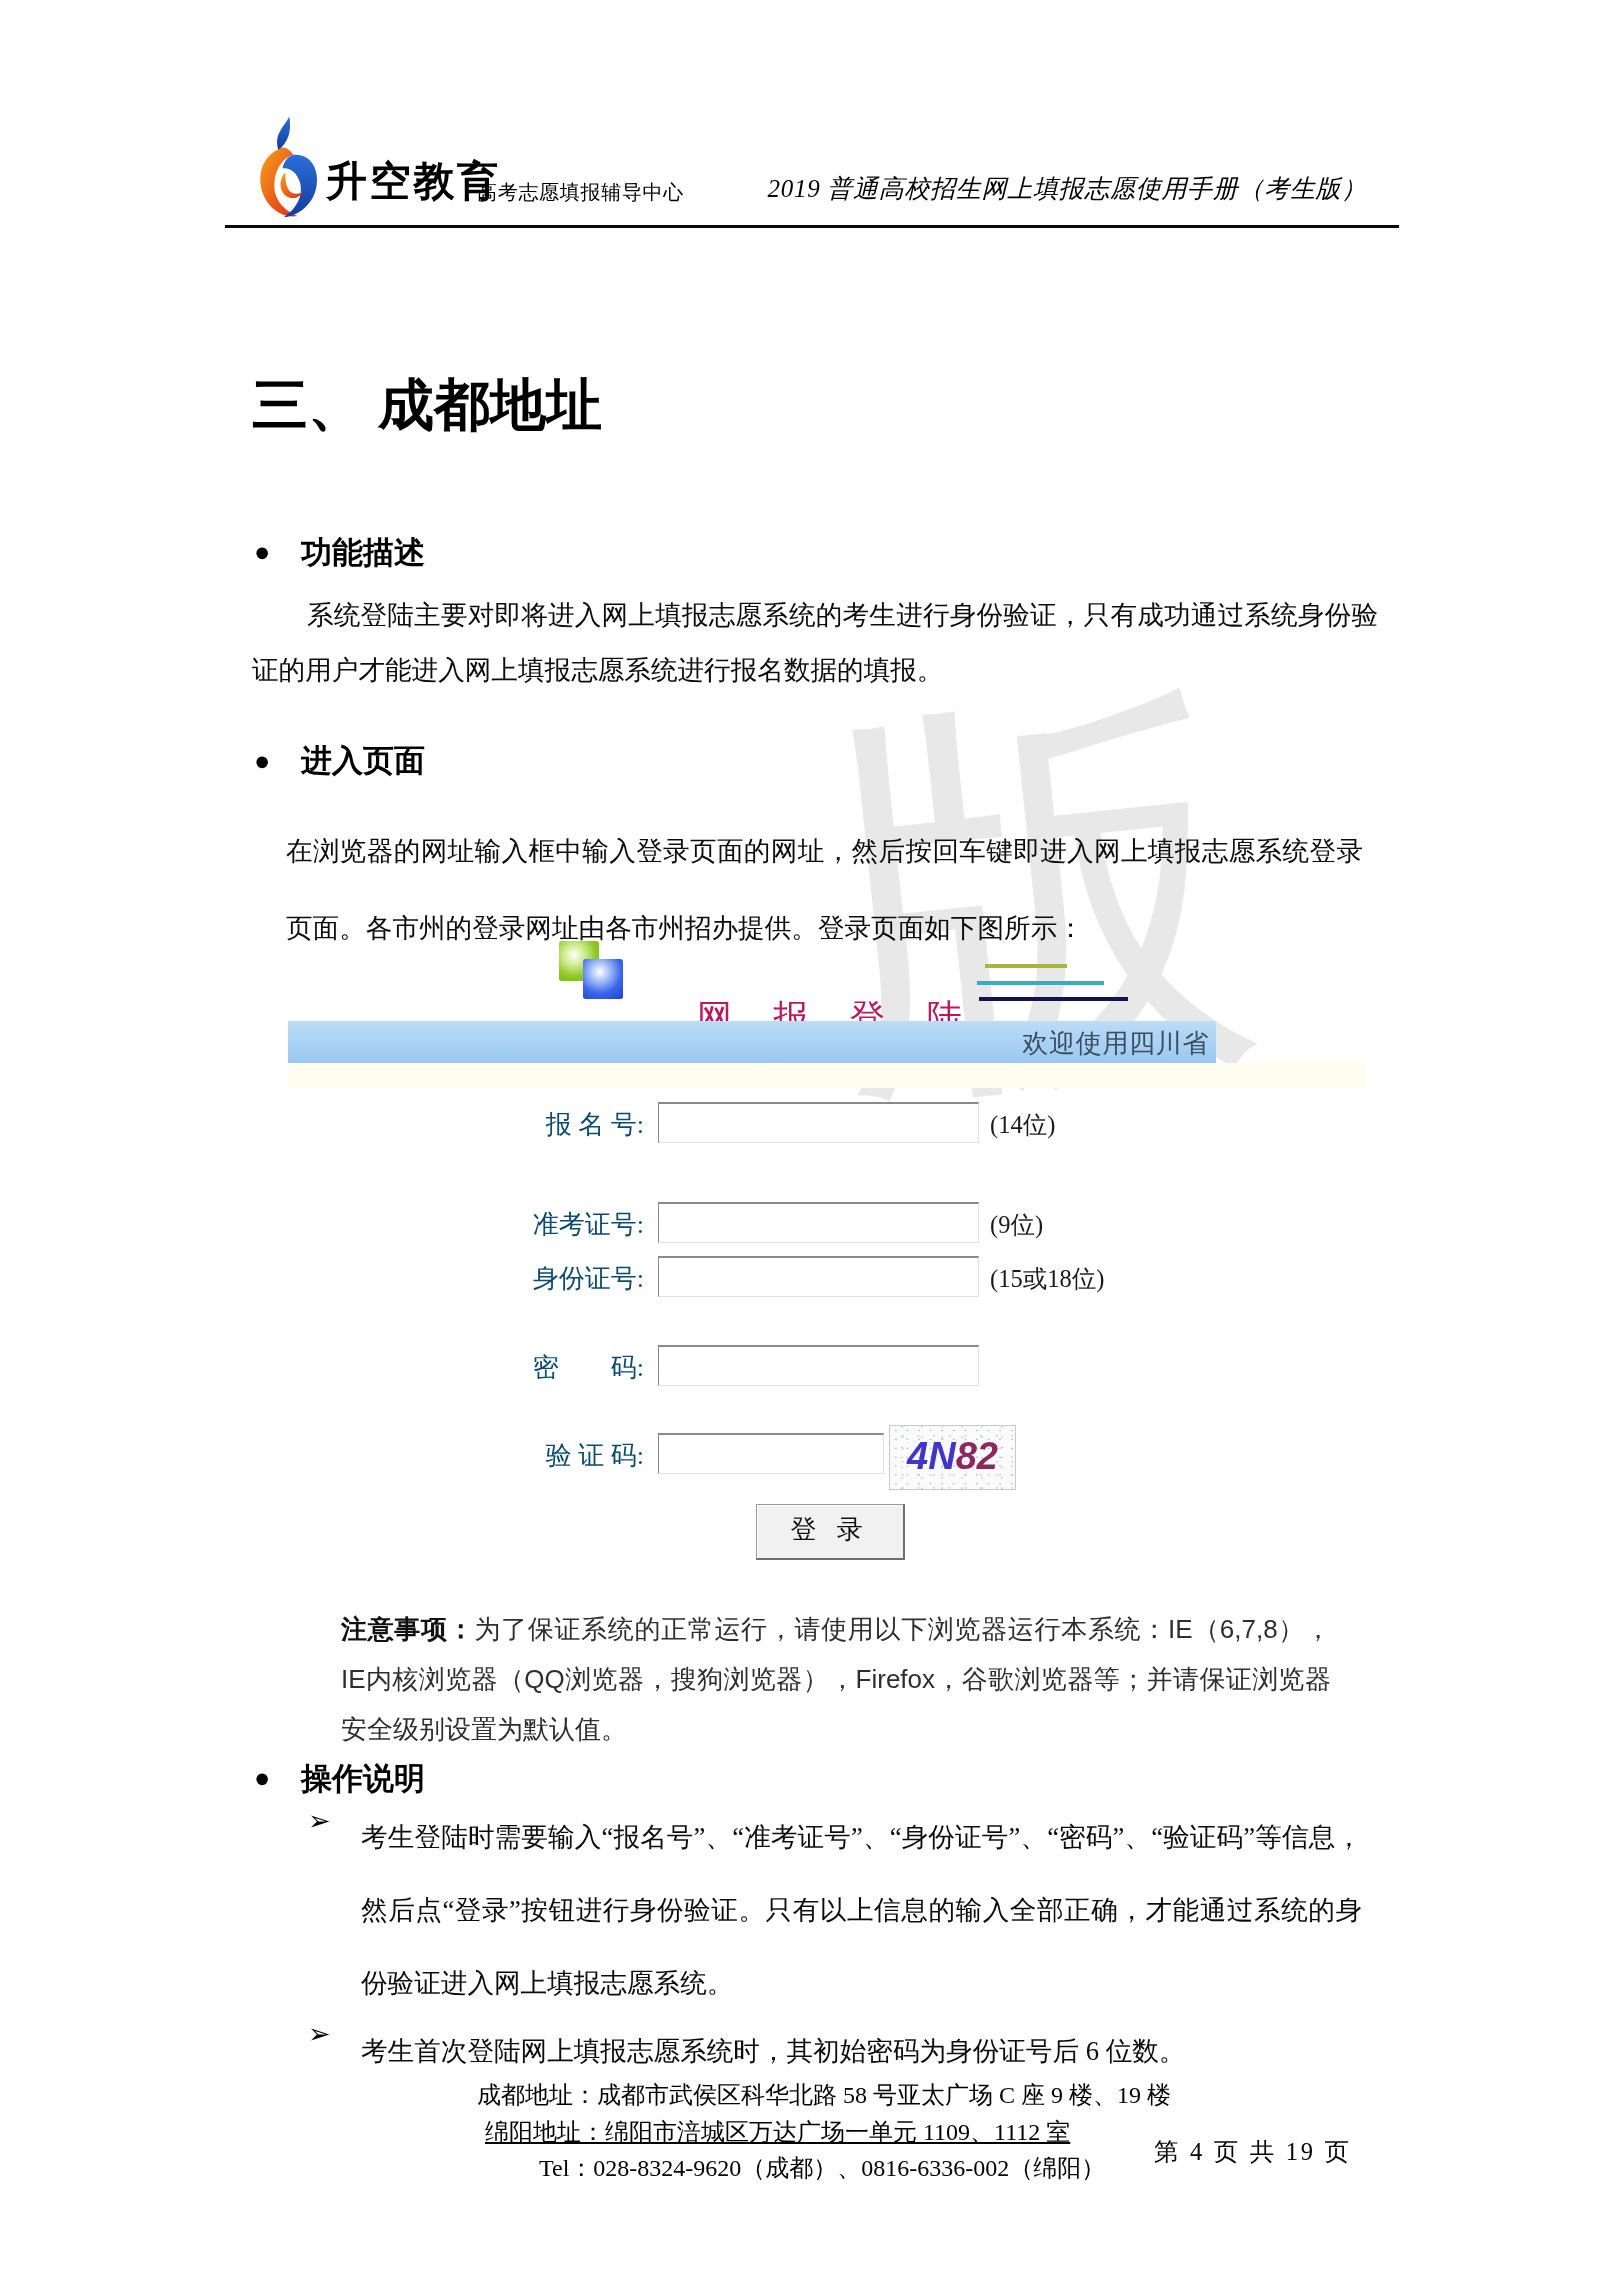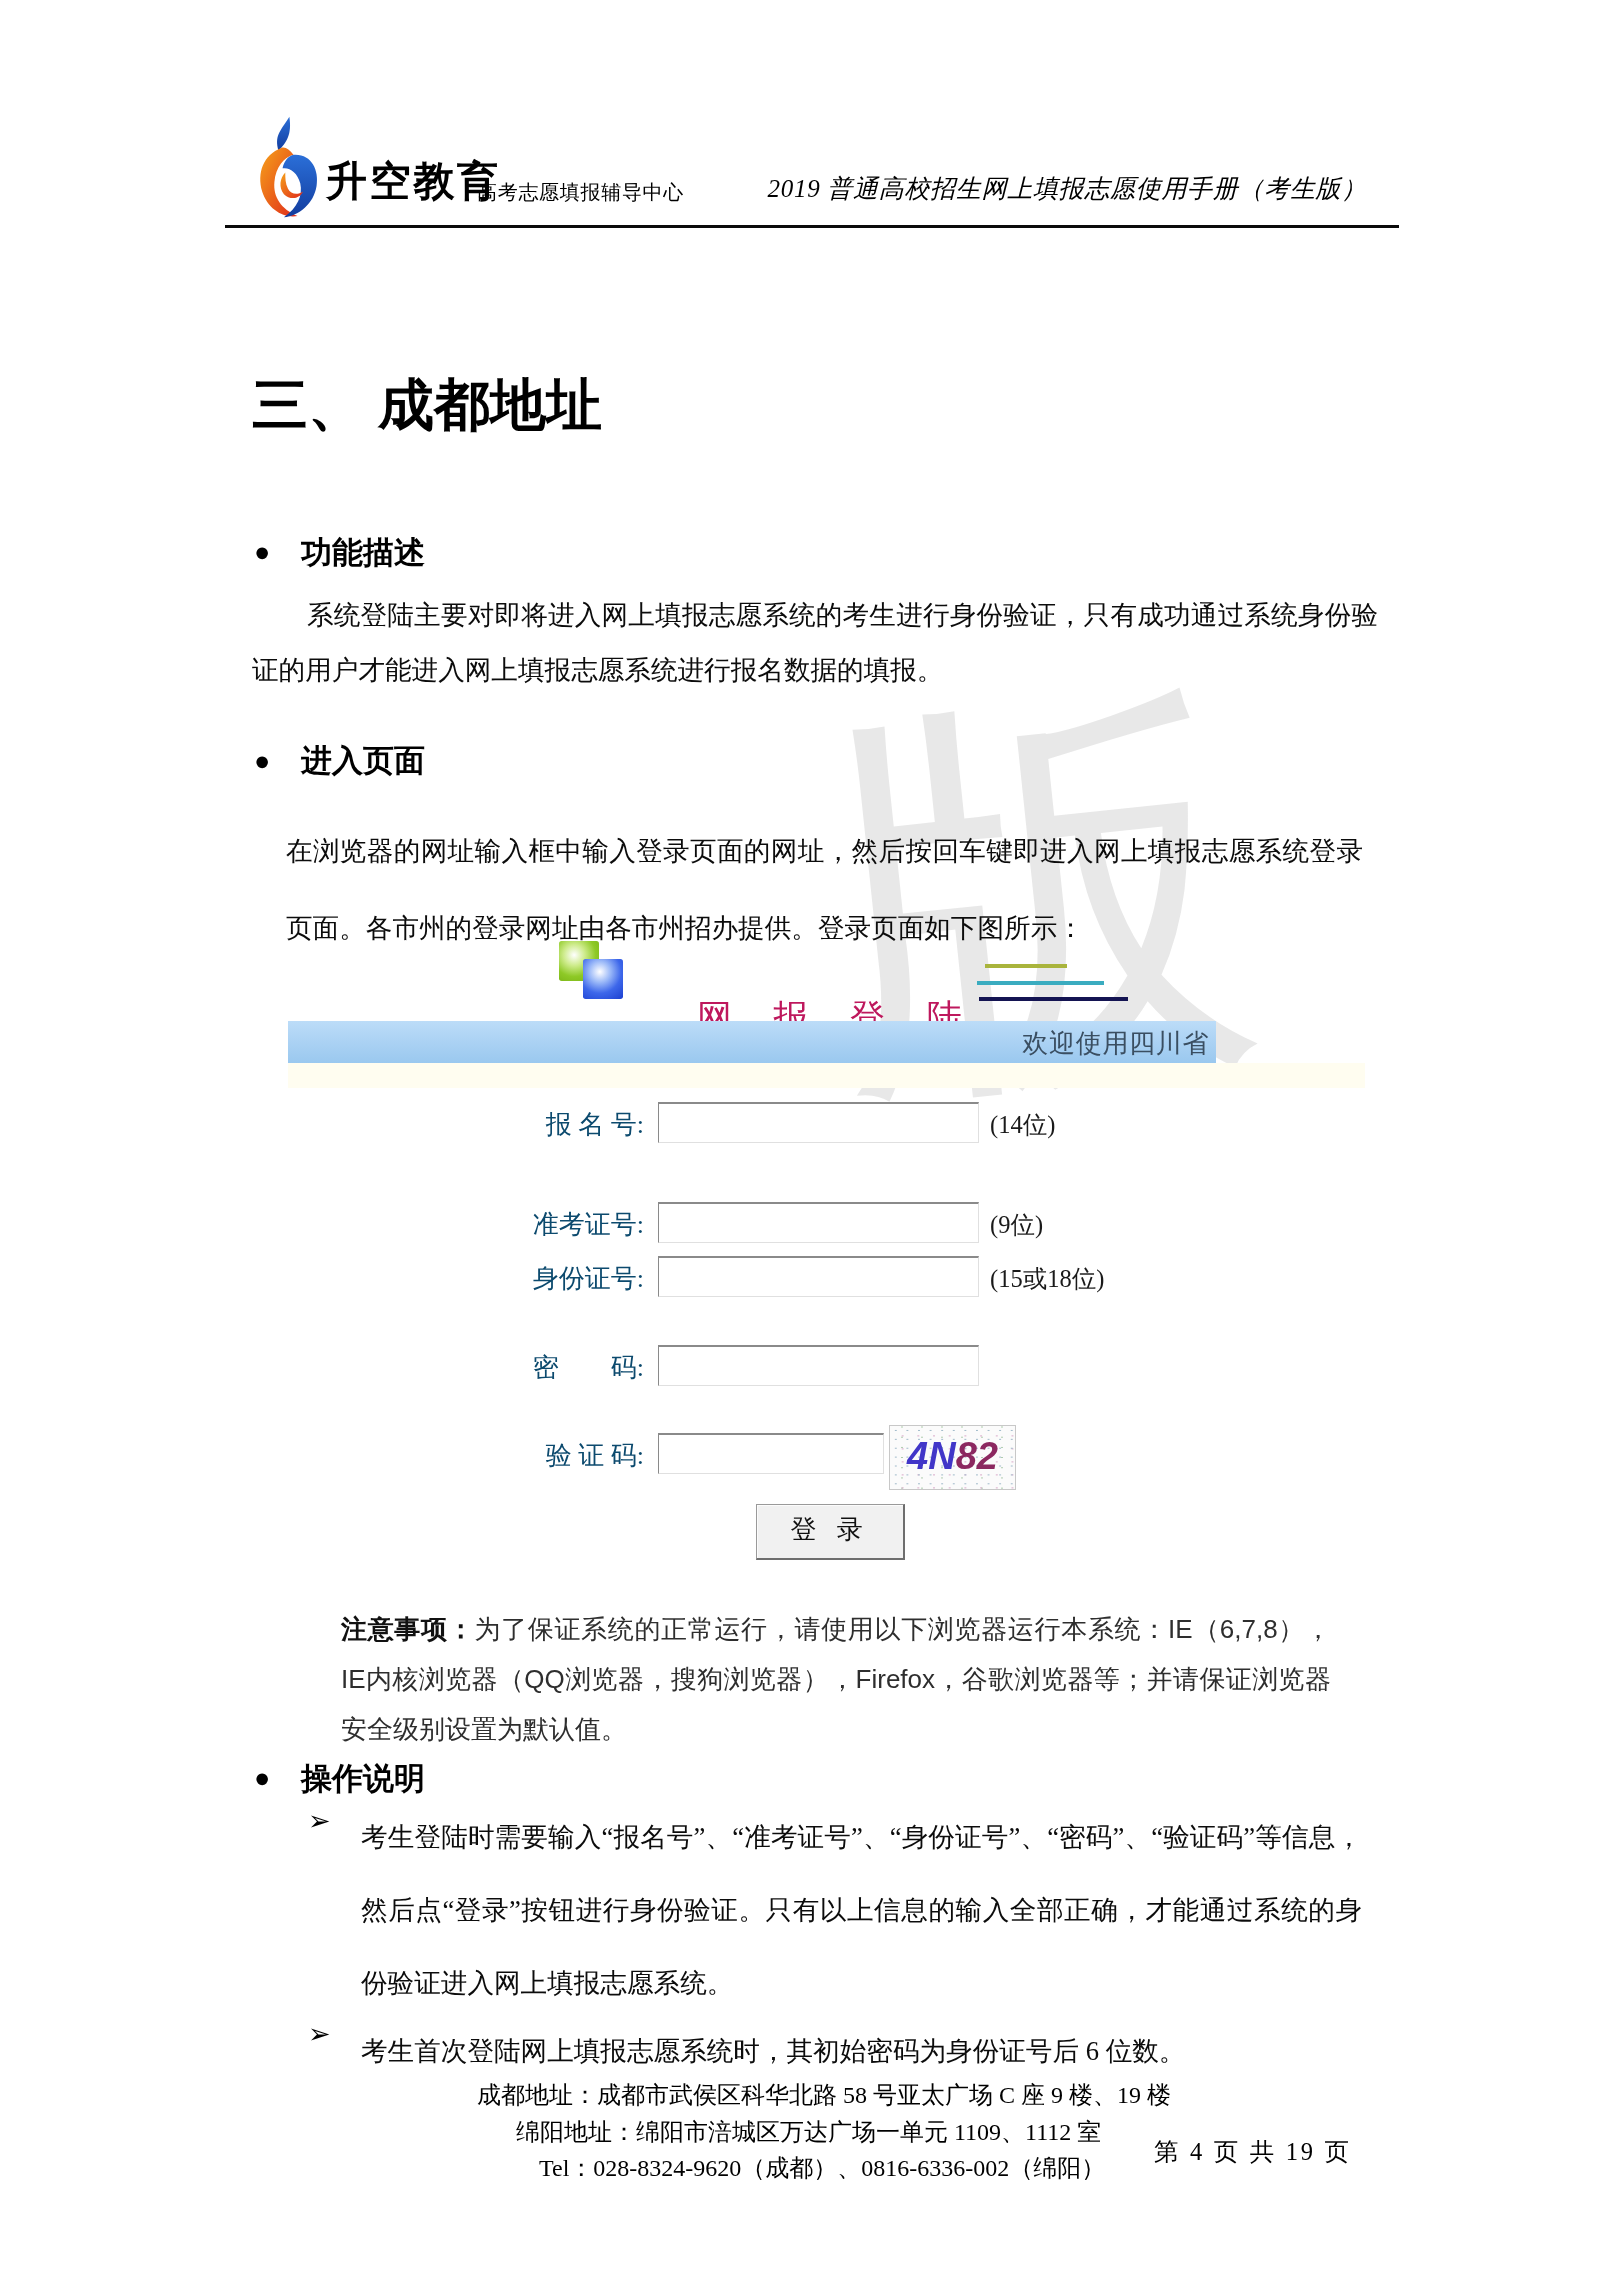--- a/index.html
+++ b/index.html
@@ -152,21 +152,21 @@
   
   .op-marker{font-size:27px;color:#000;}
   .m1{left:308px;top:1805px;} .m2{left:308px;top:2018px;}
   .op-item{font-size:26.6px;color:#0c0c0c;line-height:73px;text-align:justify;}
   .it1{left:361px;top:1801px;width:1001px;}
   .it2{left:361px;top:2015px;width:1001px;}
 
   
   .footer-line{font-size:24px;color:#000;}
   .fl1{left:477px;top:2079px;}
-  .fl2{left:516px;top:2116px;}
+  .fl2{left:485px;top:2116px;text-decoration:underline;}
   .fl3{left:539px;top:2152px;}
   .page-num{left:1154px;top:2135px;font-size:24.5px;color:#000;letter-spacing:2.7px;}
 </style>
 </head>
 <body>
 
 <div class="page">
 
   <div class="abs watermark">版</div>
 

